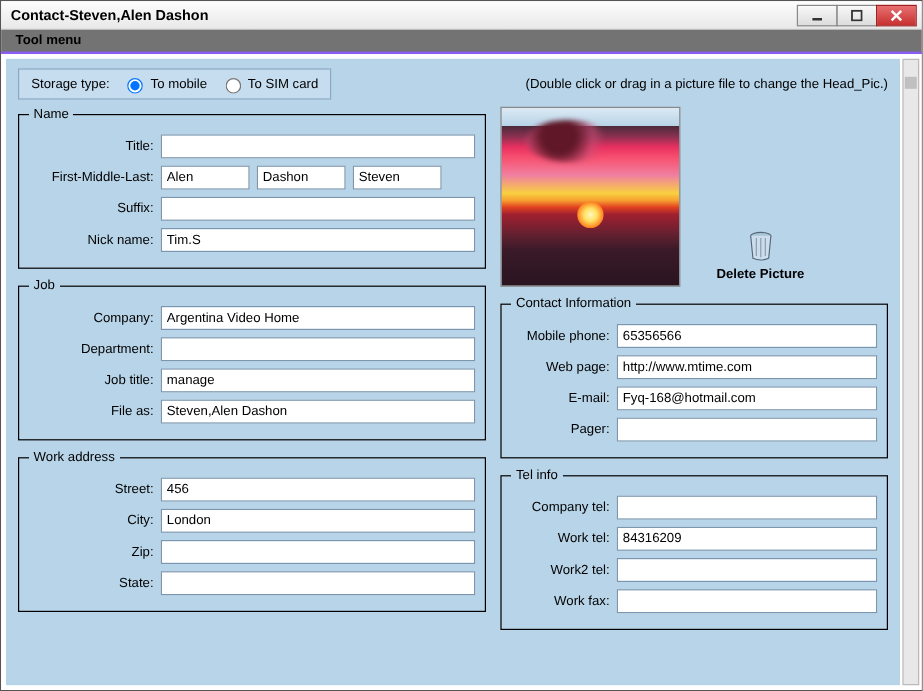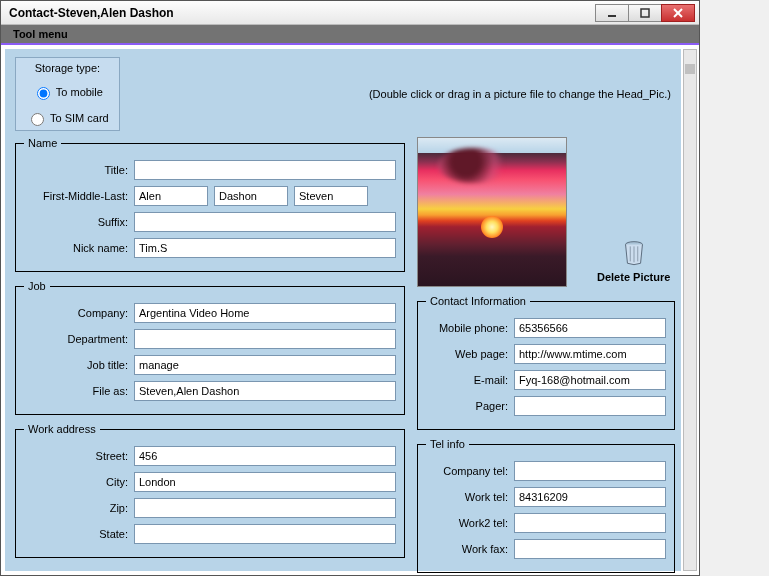--- a/index.html
+++ b/index.html
@@ -6,21 +6,21 @@
   body {
     margin: 0;
     font-family: Tahoma, Arial, sans-serif;
     font-size: 11px;
     background: #f0f0f0;
     width: 769px;
     height: 576px;
     overflow: hidden;
   }
   .window {
-    width: 700px;
+    width: 769px;
     height: 576px;
     background: #fff;
     border: 1px solid #555;
     display: flex;
     flex-direction: column;
   }
   .titlebar {
     height: 24px;
     background: linear-gradient(to bottom, #fdfdfd, #e8e8e8);
     border-bottom: 1px solid #bbb;
@@ -104,21 +104,20 @@
     align-items: center;
     margin-bottom: 6px;
   }
   .storage-box {
     display: flex;
     align-items: center;
     gap: 10px;
     border: 1px solid #8aa8c2;
     background: #c6dcef;
     padding: 4px 10px;
-    flex-direction: column;
   }
   .storage-box label {
     display: flex;
     align-items: center;
     gap: 3px;
     cursor: pointer;
   }
   .hint {
     margin-left: auto;
     font-size: 11px;

